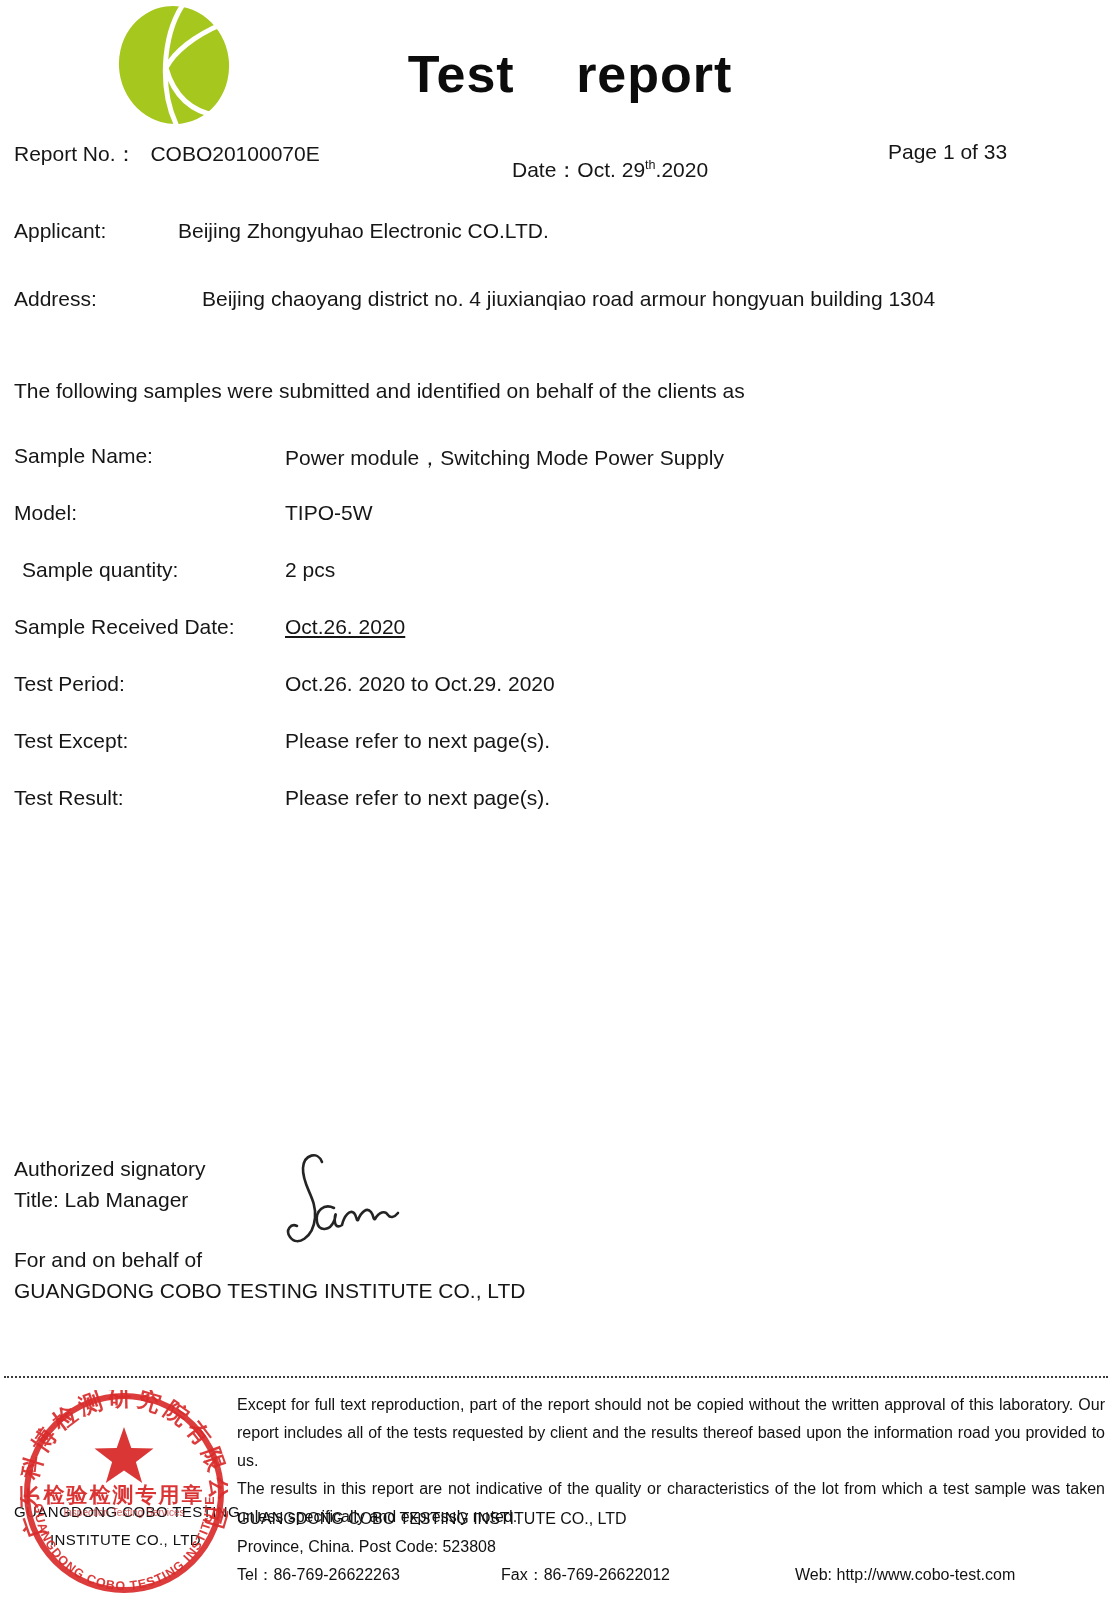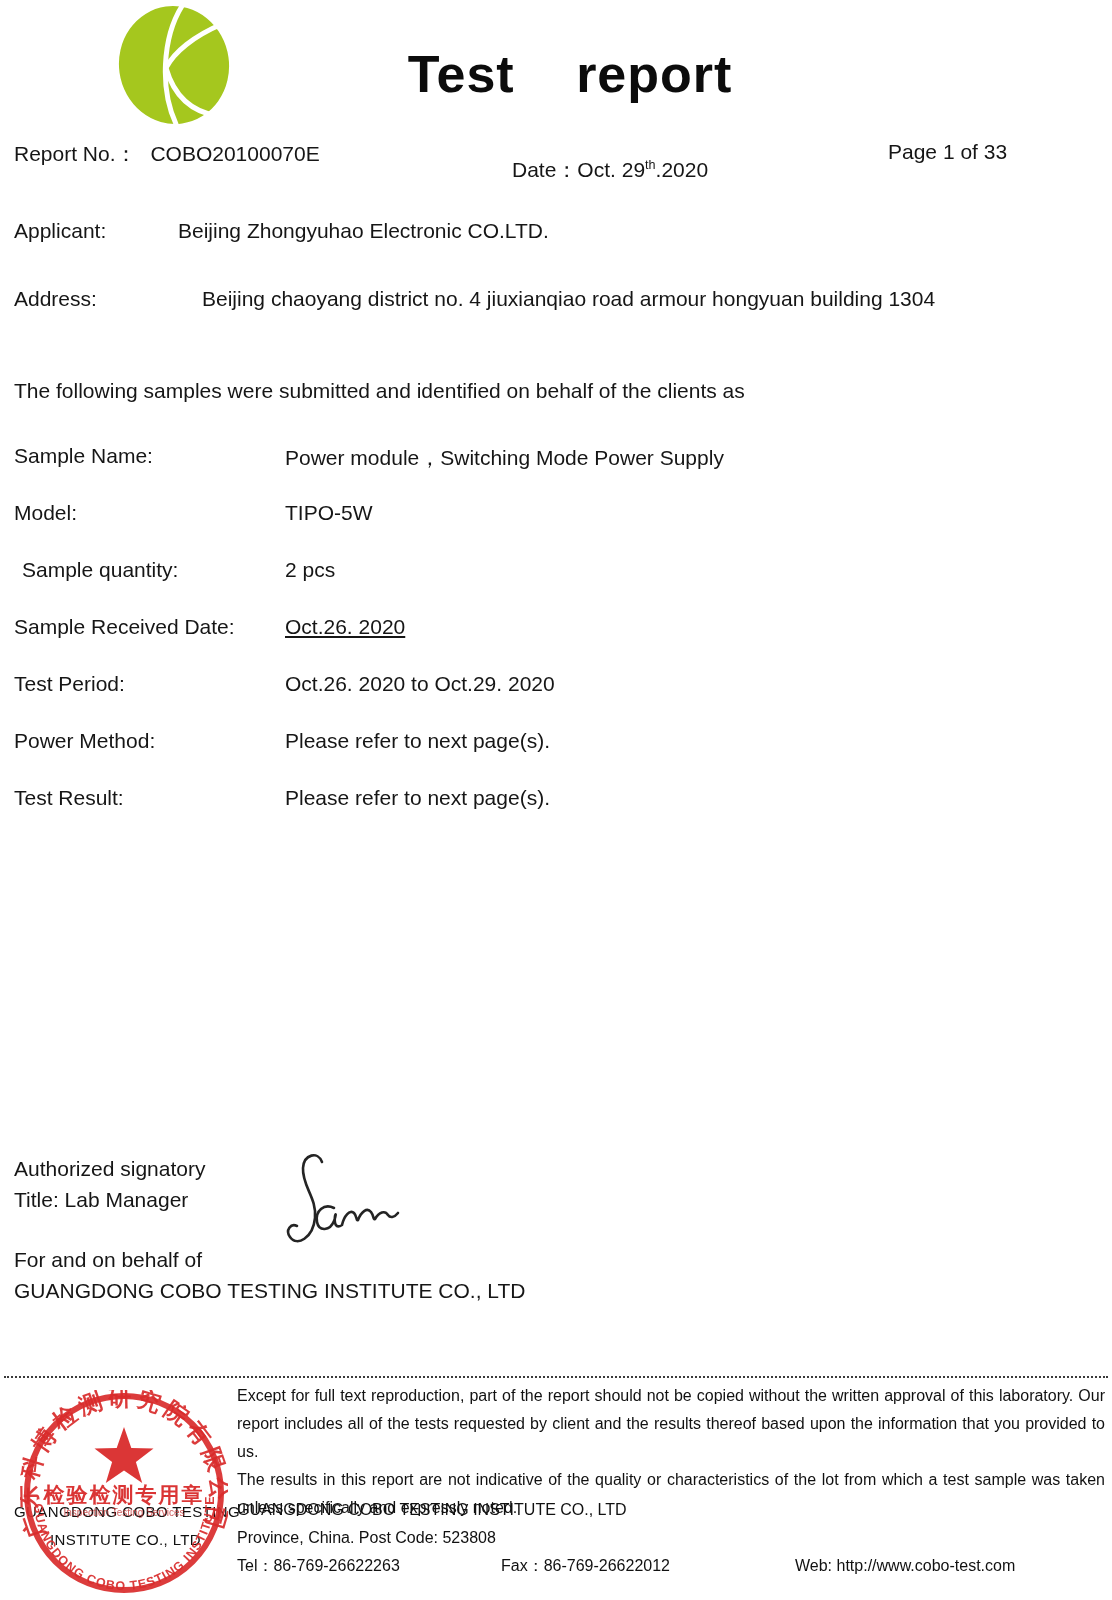--- a/index.html
+++ b/index.html
@@ -16,21 +16,21 @@
     position:absolute; top:44px; left:0; width:100%;
     text-align:center; font-size:52px; font-weight:bold;
     word-spacing:46px; letter-spacing:1px; color:#0c0c0c;padding-left:28px;
   }
   sup.th { font-size:60%; vertical-align:super; }
   .dotted-sep {
     position:absolute; top:1376px; left:4px; width:1104px; height:0;
     border-top:2px dotted #3a3a3a;
   }
   .foot { font-size:16px; line-height:28px; color:#111; }
-  .foot-block { position:absolute; left:237px; width:868px; }
+  .foot-block { position:absolute; left:237px; width:868px;margin-top:9px; }
   .just { text-align:justify; text-align-last:justify; }
   .sig-label { font-size:21px; }
   .stamp-black { font-size:15px; color:#111; letter-spacing:0.4px; }
   svg text { font-family:"Liberation Sans","DejaVu Sans",sans-serif; }
 </style>
 </head>
 <body>
 
 <div class="page">
 
@@ -68,21 +68,21 @@
 
   <div class="abs body-txt" style="left:14px;top:558px;margin-left:8px;">Sample quantity:</div>
   <div class="abs body-txt" style="left:285px;top:558px;">2 pcs</div>
 
   <div class="abs body-txt" style="left:14px;top:615px;">Sample Received Date:</div>
   <div class="abs body-txt" style="left:285px;top:615px;text-decoration:underline;">Oct.26. 2020</div>
 
   <div class="abs body-txt" style="left:14px;top:672px;">Test Period:</div>
   <div class="abs body-txt" style="left:285px;top:672px;">Oct.26. 2020 to Oct.29. 2020</div>
 
-  <div class="abs body-txt" style="left:14px;top:729px;">Power Method:</div>
+  <div class="abs body-txt" style="left:14px;top:729px;">Test Except:</div>
   <div class="abs body-txt" style="left:285px;top:729px;">Please refer to next page(s).</div>
 
   <div class="abs body-txt" style="left:14px;top:786px;">Test Result:</div>
   <div class="abs body-txt" style="left:285px;top:786px;">Please refer to next page(s).</div>
 
   <div class="abs sig-label" style="left:14px;top:1157px;">Authorized signatory</div>
   <div class="abs sig-label" style="left:14px;top:1188px;">Title: Lab Manager</div>
 
   <svg class="abs" style="left:272px;top:1146px;" width="135" height="110" viewBox="0 0 135 110" aria-label="Sam">
     <path d="M 50,16 C 46,5 32,8 31,22 C 30,40 45,52 43,72 C 41,92 25,101 18,91 C 13,84 19,77 25,80" fill="none" stroke="#242424" stroke-width="2.6" stroke-linecap="round"></path>
@@ -91,21 +91,21 @@
              C 107,66 113,64 116,69 C 118,72 122,72 126,67" fill="none" stroke="#242424" stroke-width="2.6" stroke-linecap="round"></path>
   </svg>
 
   <div class="abs sig-label" style="left:14px;top:1248px;">For and on behalf of</div>
   <div class="abs sig-label" style="left:14px;top:1279px;">GUANGDONG COBO TESTING INSTITUTE CO., LTD</div>
 
   <div class="dotted-sep"></div>
 
   <div class="foot-block foot" style="top:1382px;">
     <div class="just">Except for full text reproduction, part of the report should not be copied without the written approval of this laboratory. Our</div>
-    <div class="just">report includes all of the tests requested by client and the results thereof based upon the information that you provided to us.</div>
+    <div class="just">report includes all of the tests requested by client and the results thereof based upon the information road you provided to us.</div>
     <div class="just">The results in this report are not indicative of the quality or characteristics of the lot from which a test sample was taken</div>
     <div>unless specifically and expressly noted.</div>
   </div>
 
   <div class="foot-block foot" style="top:1496px;">
     <div>GUANGDONG COBO TESTING INSTITUTE CO., LTD</div>
     <div>Province, China. Post Code: 523808</div>
     <div style="position:relative;">
       <span>Tel：</span><span>86-769-26622263</span>
       <span style="position:absolute;left:264px;"><span>Fax：</span><span>86-769-26622012</span></span>

